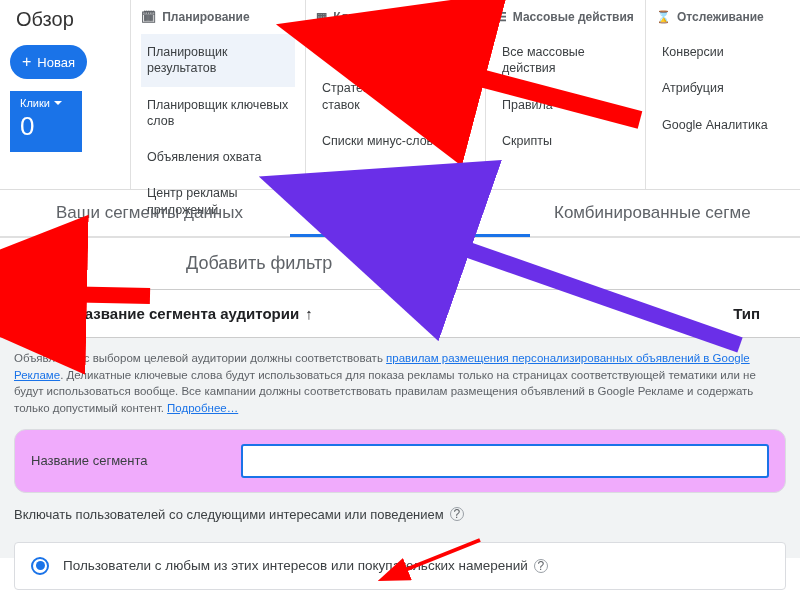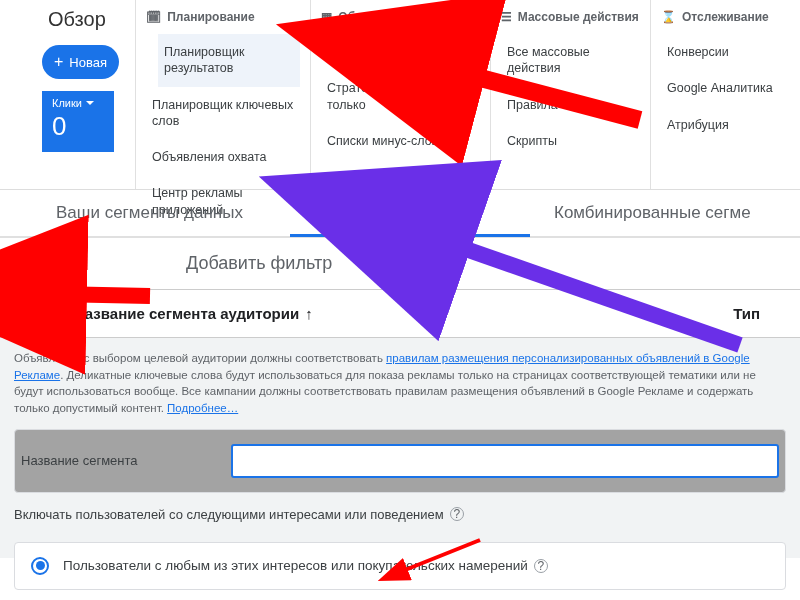--- a/index.html
+++ b/index.html
@@ -1,37 +1,37 @@
 <!DOCTYPE html>
 <html><head>
 <meta charset="utf-8">
 <style>
 * { margin: 0; padding: 0; box-sizing: border-box; font-family: Arial, Helvetica, sans-serif; }
 body { width: 800px; height: 600px; overflow: hidden; background: #fff; position: relative; }
 
 
 .top { display: flex; height: 190px; border-bottom: 1px solid #ddd; }
-.left-panel { width: 130px; padding: 8px 0 0 10px; margin-left: 32px; }
+.left-panel { width: 130px; padding: 8px 0 0 10px; }
 .left-panel .title { font-size: 20px; color: #333; margin-bottom: 14px; padding-left: 6px; }
 .new-btn { background: #1a73e8; color: #fff; border-radius: 18px; padding: 8px 12px; font-size: 13px; display: inline-flex; align-items: center; cursor: pointer; }
 .new-btn .plus { font-size: 16px; margin-right: 6px; }
 .clicks-card { margin-top: 12px; background: #1a73e8; color: #fff; width: 72px; padding: 6px 10px 10px; }
 .clicks-card .lbl { font-size: 11px; display: flex; align-items: center; }
 .clicks-card .lbl::after { content: ""; display: inline-block; margin-left: 4px; border-left: 4px solid transparent; border-right: 4px solid transparent; border-top: 4px solid #fff; }
 .clicks-card .val { font-size: 26px; font-weight: 300; margin-top: 2px; }
 
 .menu-col { border-left: 1px solid #e0e0e0; padding: 10px 10px 0; flex: 0 0 auto; }
 .menu-col.c1 { width: 175px; }
 .menu-col.c2 { width: 180px; }
 .menu-col.c3 { width: 160px; }
 .menu-col.c4 { width: 150px; }
 .menu-col .hdr { font-size: 12px; color: #5f6368; display: flex; align-items: center; margin-bottom: 10px; font-weight: 600; }
 .menu-col .hdr .ic { margin-right: 6px; font-size: 12px; color: #5f6368; }
 .menu-col .item { font-size: 12.5px; color: #3c4043; padding: 10px 6px; cursor: pointer; line-height: 1.3; }
-.menu-col .item.active { background: #eef3fa; margin-left: 12px; }
+.menu-col .item.active { background: #eef3fa; }
 .menu-col .item.small { font-size: 11.5px; }
 
 
 .tabs { display: flex; height: 48px; align-items: center; border-bottom: 2px solid #e0e0e0; font-size: 17px; color: #5f6368; }
 .tabs .tab { padding: 0 24px; height: 100%; display: flex; align-items: center; cursor: pointer; }
 .tabs .tab.active { color: #1a73e8; border-bottom: 3px solid #1a73e8; margin-bottom: -2px; }
 .tabs .t0 { flex: 0 0 290px; padding-left: 56px; }
 .tabs .t1 { flex: 0 0 240px; justify-content: center; }
 .tabs .t2 { flex: 1; }
 
@@ -43,21 +43,21 @@
 
 .thead { display: flex; align-items: center; height: 48px; padding-left: 32px; border-bottom: 1px solid #ccc; font-size: 15px; color: #202124; font-weight: 600; }
 .checkbox { width: 18px; height: 18px; border: 2px solid #9aa0a6; border-radius: 2px; margin-right: 24px; cursor: pointer; }
 .thead .arrow-up { margin-left: 6px; }
 .thead .col2 { margin-left: auto; margin-right: 40px; }
 
 
 .info-section { background: #f1f3f4; padding: 12px 14px 20px; height: 220px; }
 .info-text { font-size: 11.5px; color: #5f6368; line-height: 1.45; margin-bottom: 12px; }
 .info-text a { color: #1a73e8; text-decoration: underline; cursor: pointer; }
-.seg-name-row { background: #a3a3a3; border: 1px solid #dadce0; border-radius: 4px; padding: 14px 6px; display: flex; align-items: center; margin-bottom: 14px; }
+.seg-name-row { background: #f0abfc; border: 1px solid #dadce0; border-radius: 12px; padding: 14px 16px; display: flex; align-items: center; margin-bottom: 14px; }
 .seg-name-row .lbl { font-size: 13px; color: #3c4043; width: 210px; }
 .seg-name-row input { flex: 1; height: 34px; border: 2px solid #1a73e8; border-radius: 3px; padding: 0 10px; font-size: 14px; outline: none; }
 .include-lbl { font-size: 13px; color: #3c4043; margin-bottom: 20px; display: flex; align-items: center; }
 .help-ic { margin-left: 6px; color: #5f6368; font-size: 12px; border: 1px solid #9aa0a6; border-radius: 50%; width: 14px; height: 14px; display: inline-flex; align-items: center; justify-content: center; }
 .radio-card { background: #fff; border: 1px solid #dadce0; border-radius: 4px; padding: 14px 16px; display: flex; align-items: center; }
 .radio { width: 18px; height: 18px; border-radius: 50%; border: 2px solid #1a73e8; display: inline-flex; align-items: center; justify-content: center; margin-right: 14px; cursor: pointer; }
 .radio::after { content: ""; width: 9px; height: 9px; background: #1a73e8; border-radius: 50%; }
 .radio-card .txt { font-size: 13.5px; color: #3c4043; }
 
 
@@ -86,46 +86,46 @@
       </div>
     <div class="item active">Планировщик результатов</div>
     <div class="item">Планировщик ключевых слов</div>
     <div class="item">Объявления охвата</div>
     <div class="item">Центр рекламы приложений</div>
   </div>
 
   <div class="menu-col c2">
     <div class="hdr">
         <span class="ic">▦</span>
-        <span>Общая библиотека</span>
+        <span>Клики библиотека</span>
       </div>
     <div class="item">Менеджер аудиторий</div>
-    <div class="item">Стратегии назначения только</div>
+    <div class="item">Стратегии назначения ставок</div>
     <div class="item">Списки минус-слов</div>
     <div class="item small">Списки исключенных мест размещения</div>
   </div>
 
   <div class="menu-col c3">
     <div class="hdr">
         <span class="ic">☰</span>
         <span>Массовые действия</span>
       </div>
     <div class="item">Все массовые действия</div>
     <div class="item">Правила</div>
     <div class="item">Скрипты</div>
   </div>
 
   <div class="menu-col c4">
     <div class="hdr">
         <span class="ic">⌛</span>
         <span>Отслеживание</span>
       </div>
     <div class="item">Конверсии</div>
+    <div class="item">Атрибуция</div>
     <div class="item">Google Аналитика</div>
-    <div class="item">Атрибуция</div>
   </div>
 </div>
 
 <div class="tabs">
   <div class="tab t0">Ваши сегменты данных</div>
   <div class="tab t1 active">Особые сегменты</div>
   <div class="tab t2">Комбинированные сегме</div>
 </div>
 
 <div class="filter-row">

